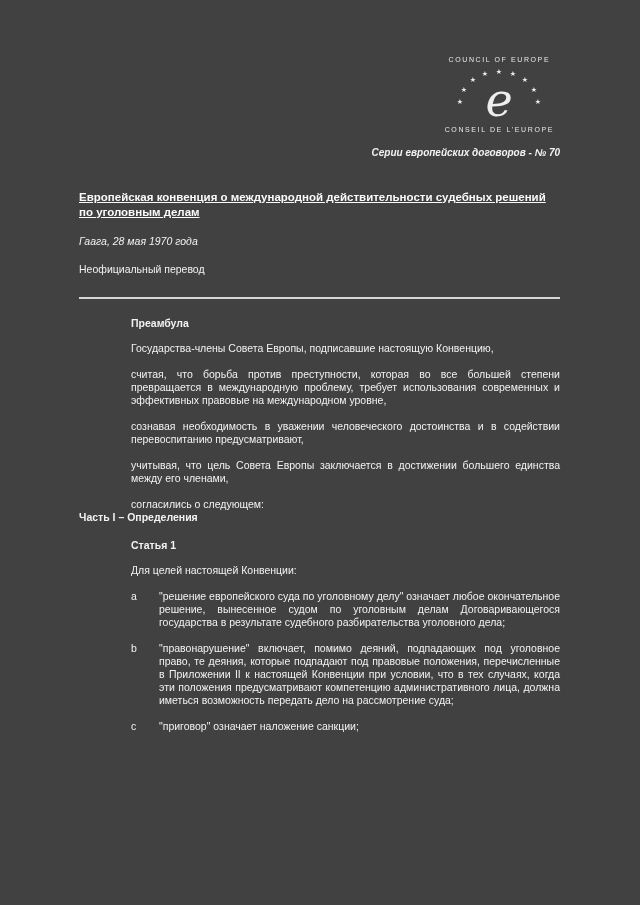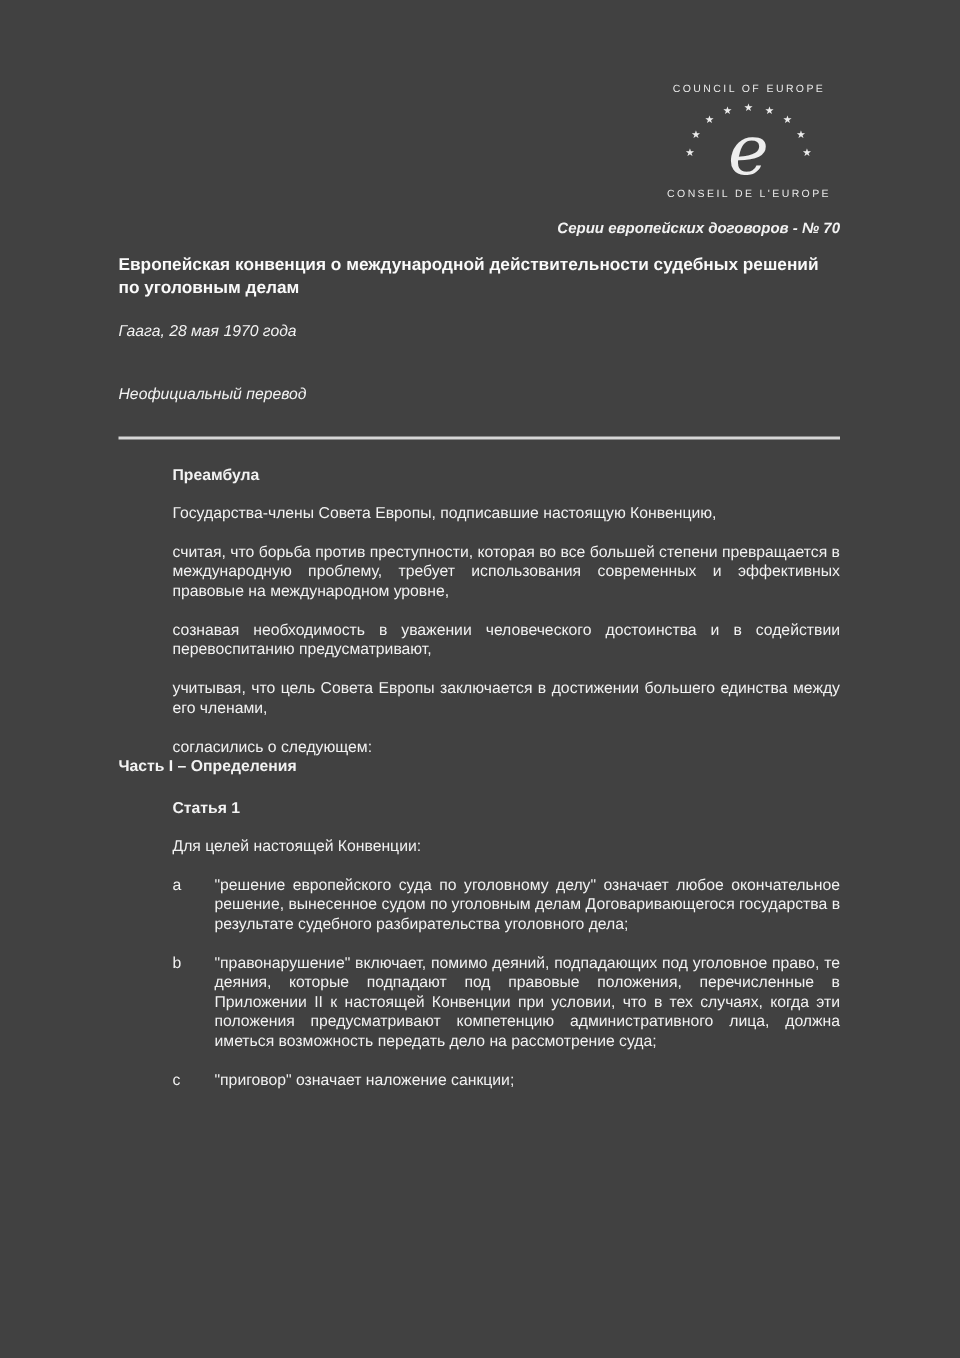--- a/index.html
+++ b/index.html
@@ -43,45 +43,45 @@
   
   .series-line {
     text-align: right;
     font-size: 10px;
     font-weight: bold;
     font-style: italic;
     margin-top: 14px;
     color: #f2f2f2;
   }
   .doc-title {
-    margin-top: 12px;
+    margin-top: 32px;
     font-size: 11.5px;
     font-weight: bold;
     line-height: 15px;
     color: #fafafa;
+    text-decoration: underline;
   }
   .place-date {
     margin-top: 15px;
     font-size: 10.5px;
     font-style: italic;
   }
   .trans-note {
-    margin-top: 30px;
+    margin-top: 16px;
     font-size: 10.5px;
-    font-style: italic;
   }
   .rule {
     margin-top: 22px;
     border: 0;
     border-top: 2px solid #d6d6d6;
     height: 0;
   }
   
   .indent-block {
-    margin-left: 36px;
+    margin-left: 52px;
   }
   .preamble-heading {
     margin-top: 18px;
     font-size: 10.5px;
     font-weight: bold;
   }
   p.body-par {
     margin: 0;
     margin-top: 13px;
     font-size: 10.5px;

